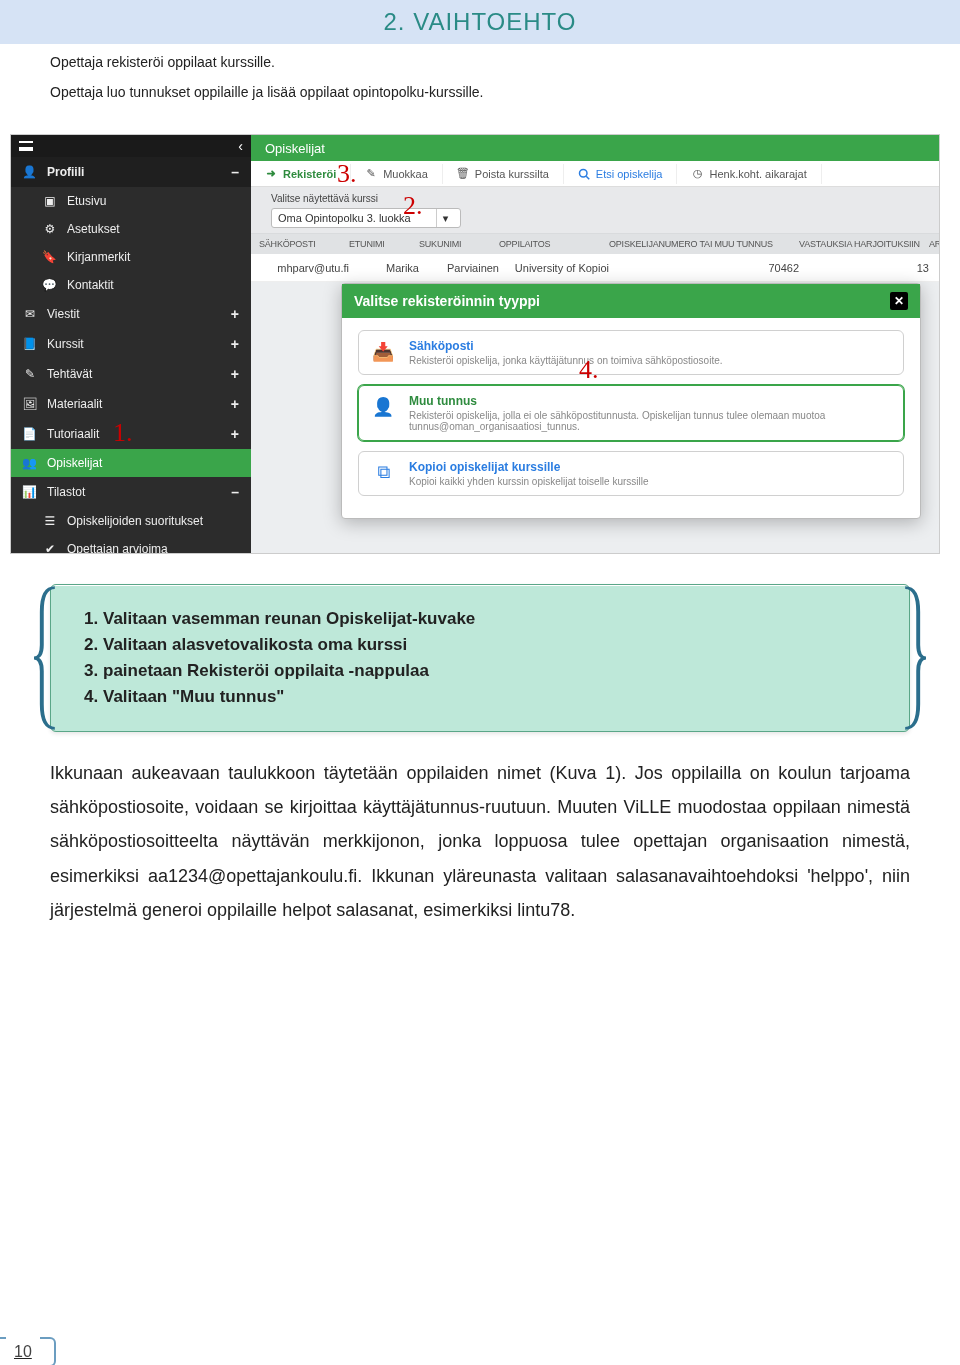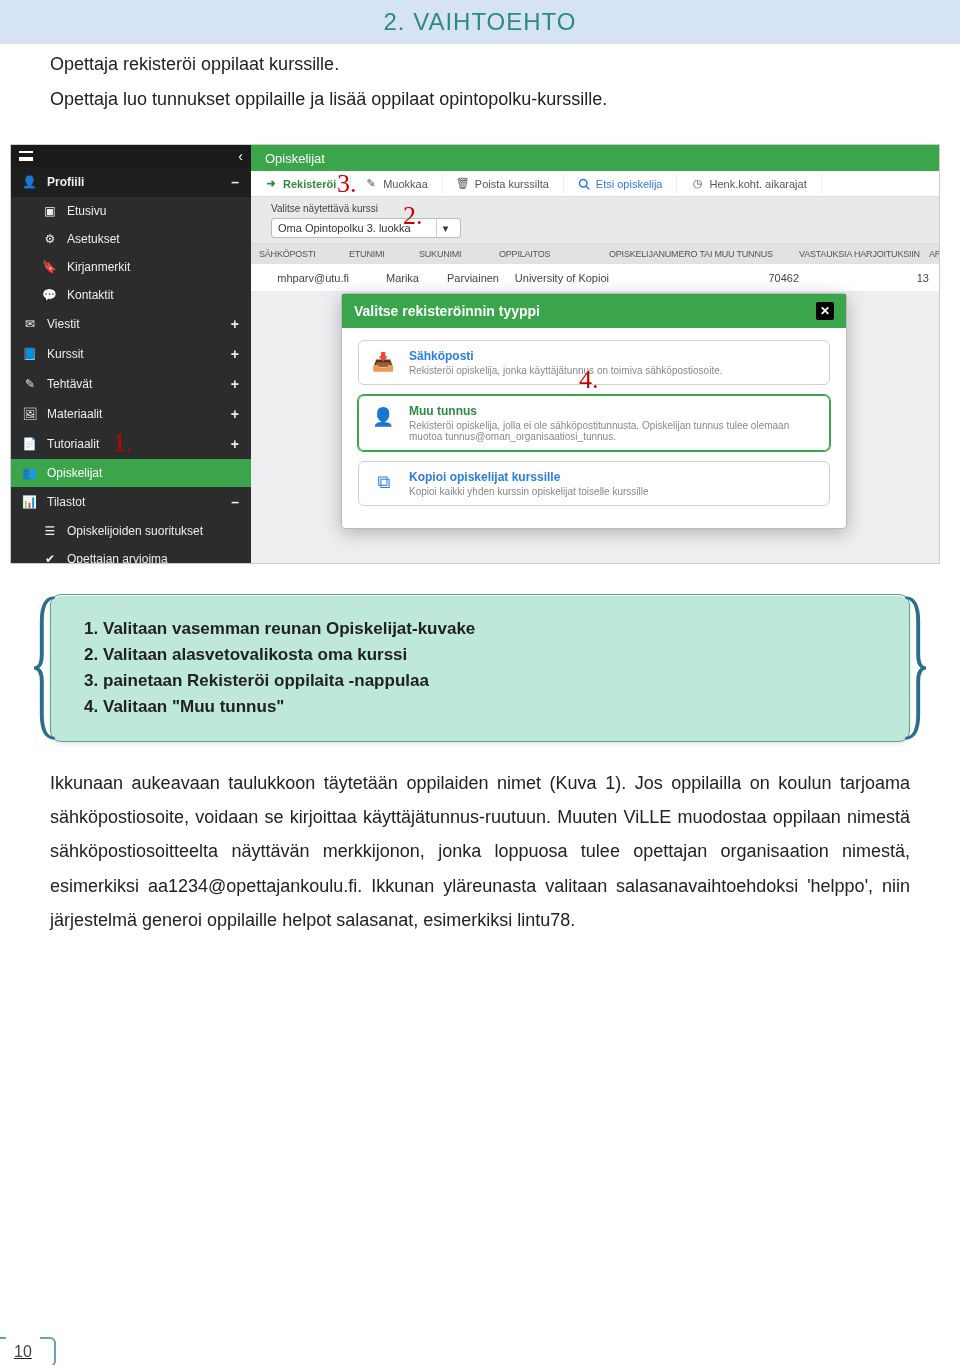--- a/index.html
+++ b/index.html
@@ -33,21 +33,21 @@
     text-align: center;
     background: var(--light-blue-bg);
     font-size: 24px;
     color: var(--accent-teal);
     font-family: "Segoe UI", Arial, sans-serif;
     letter-spacing: 1px;
   }
 
   .intro {
     padding: 0 50px 20px 50px;
-    font-size: 18px;
+    font-size: 14px;
   }
   .intro p { margin: 8px 0 14px 0; }
 
   
   .screenshot {
     position: relative;
     width: 930px;
     height: 420px;
     margin: 0 0 30px 10px;
     border: 1px solid #ccc;
@@ -174,21 +174,21 @@
     padding: 0 8px;
   }
   .table .thead { background: #e0e2e4; color: #555; text-transform: uppercase; height: 20px; align-items:center; letter-spacing: -0.2px;}
   .table .trow { background: #fff; height: 28px; align-items: center; font-size: 11px; color: #444; border-bottom: 1px solid #eee; text-align: right;}
   .table .trow .cell { overflow:hidden; text-overflow: ellipsis; white-space: nowrap;}
 
   .modal {
     position: absolute;
     left: 330px;
     top: 148px;
-    width: 506px;
+    width: 580px;
     background: #fff;
     border: 1px solid #bbb;
     border-radius: 4px;
     box-shadow: 0 4px 18px rgba(0,0,0,0.25);
   }
   .modal-head {
     background: var(--green);
     color: #fff;
     padding: 8px 12px;
     font-size: 14px;
@@ -236,21 +236,21 @@
     top: 0; bottom: 0;
     width: 26px;
     color: #2b6e8c;
   }
   .callout-brace-left { left: -16px; }
   .callout-brace-right { right: -16px; }
   .callout-brace-left svg, .callout-brace-right svg { height: 100%; width: 100%;}
   .callout {
     background: var(--callout-teal);
     border: 1px solid #5aa688;
-    border-radius: 11px;
+    border-radius: 6px;
     padding: 18px 28px;
     font-size: 17px;
     box-shadow: 0 1px 0 #fff inset, 0 2px 4px rgba(0,0,0,0.1);
   }
   .callout ol { margin: 0; padding-left: 24px;}
   .callout li { margin: 6px 0; font-weight: 600;}
 
   .bodytext {
     padding: 0 50px;
     font-size: 18px;

